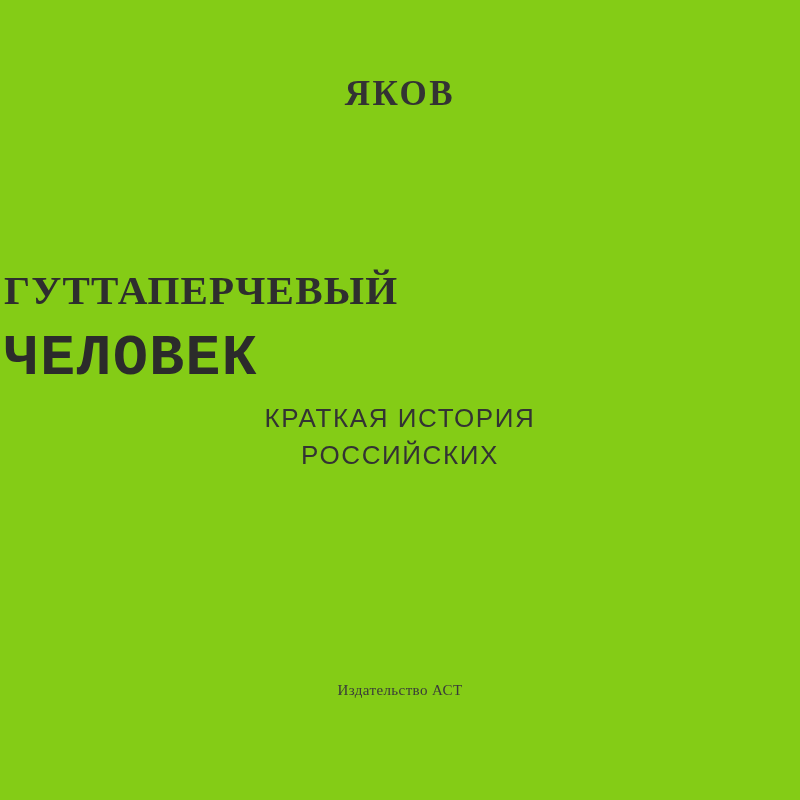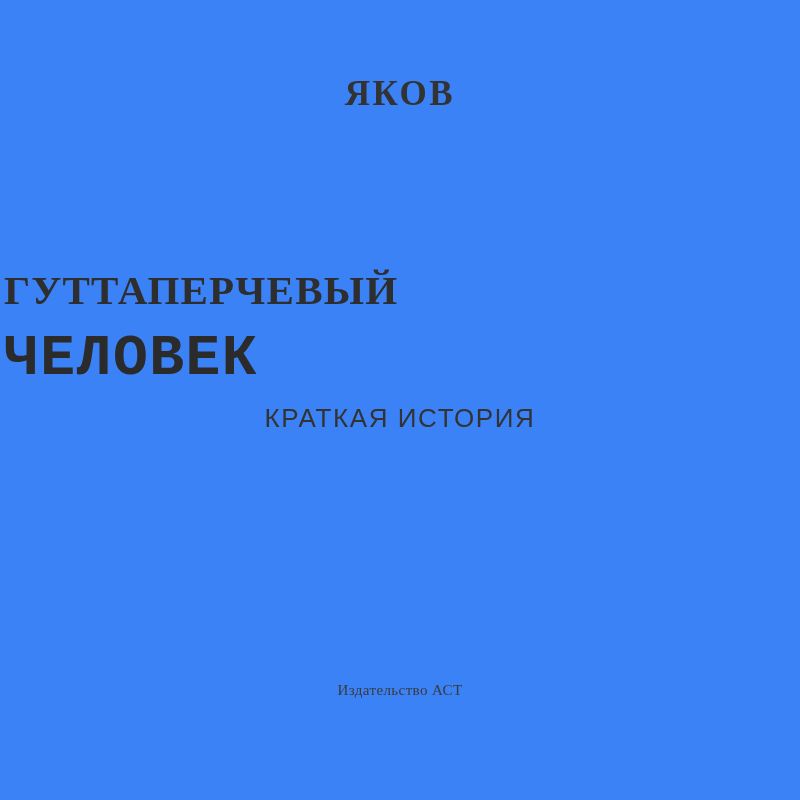--- a/index.html
+++ b/index.html
@@ -4,21 +4,21 @@
 <style>
   html, body {
     margin: 0;
     padding: 0;
     background: #ffffff;
   }
   .page {
     position: relative;
     width: 800px;
     height: 800px;
-    background: #3b82f6;
+    background: #84cc16;
     overflow: hidden;
     font-family: "Liberation Serif", "DejaVu Serif", serif;
     color: #2b2b2b;
   }
 
   
   .author {
     position: absolute;
     top: 72px;
     left: 0;
@@ -111,19 +111,20 @@
     <span class="line">ЯКОВ</span>
   </div>
 
   <div class="title-block">
     <span class="title-main">ГУТТАПЕРЧЕВЫЙ</span>
     <span class="title-second">ЧЕЛОВЕК</span>
   </div>
 
   <div class="subtitle">
     <span class="sline">КРАТКАЯ ИСТОРИЯ</span>
+    <span class="sline">РОССИЙСКИХ</span>
   </div>
 
   <div class="imprint">
     <span class="iline">Издательство АСТ</span>
   </div>
 
 </div>
 
 </body></html>

